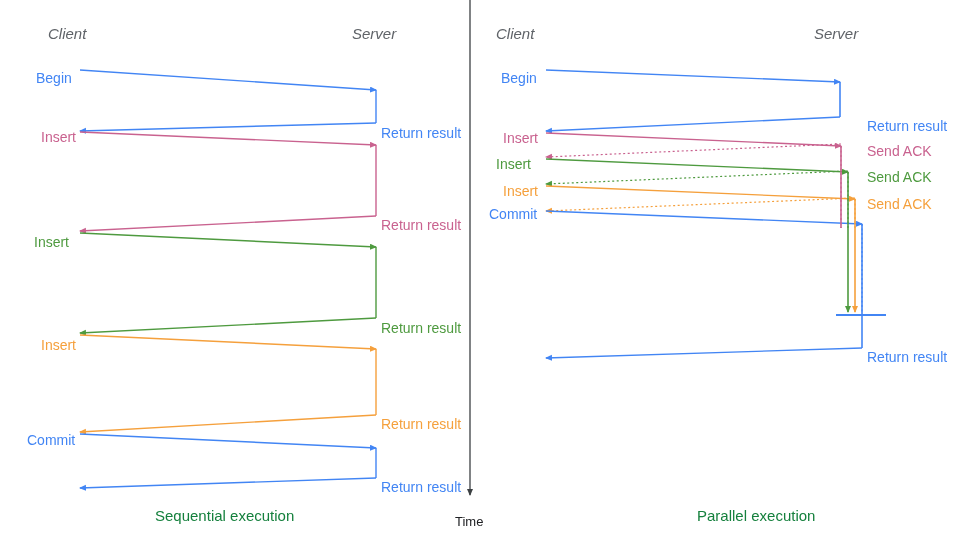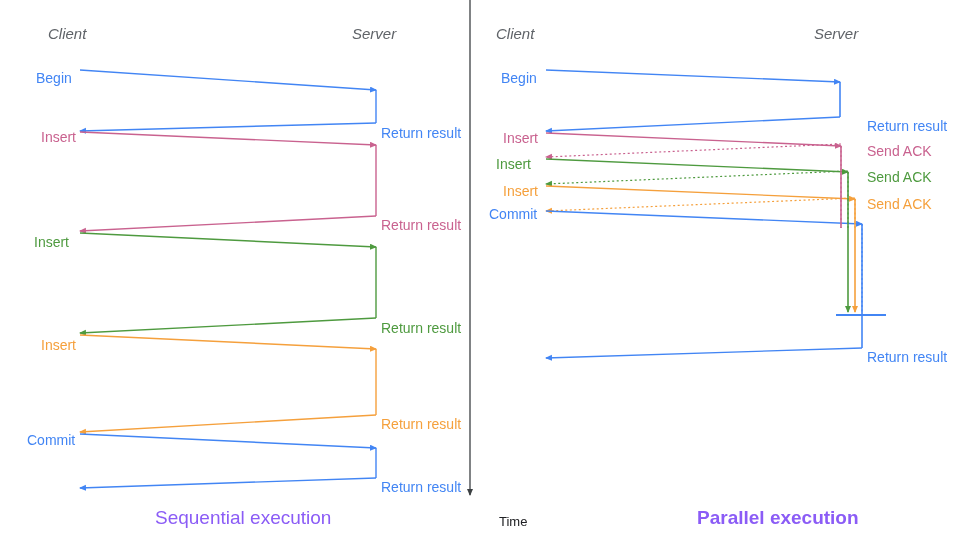--- a/index.html
+++ b/index.html
@@ -28,27 +28,26 @@
     font-size: 14px;
     white-space: nowrap;
     line-height: 1;
   }
   .lbl.hdr {
     font-style: italic;
     font-size: 15px;
     color: #5f6368;
   }
   .lbl.caption {
-    font-size: 19px;
-    color: #8b5cf6;
+    font-size: 15px;
+    color: #15803d;
   }
   .lbl.timelbl {
     font-size: 13px;
     color: #202124;
-    margin-left: 44px;
   }
 </style>
 </head>
 <body>
 
 <div id="canvas">
 
   <svg class="layer" id="draw" viewBox="0 0 960 540" xmlns="http://www.w3.org/2000/svg">
       <defs>
         <marker id="mk-e-4285f4" markerWidth="7" markerHeight="7" refX="6" refY="3" orient="auto" markerUnits="userSpaceOnUse">
@@ -124,17 +123,17 @@
       <div class="lbl" style="left: 501px; top: 71px; color: rgb(66, 133, 244);">Begin</div>
       <div class="lbl" style="left: 503px; top: 131px; color: rgb(201, 98, 143);">Insert</div>
       <div class="lbl" style="left: 496px; top: 157px; color: rgb(78, 154, 63);">Insert</div>
       <div class="lbl" style="left: 503px; top: 184px; color: rgb(245, 160, 60);">Insert</div>
       <div class="lbl" style="left: 489px; top: 207px; color: rgb(66, 133, 244);">Commit</div>
       <div class="lbl" style="left: 867px; top: 119px; color: rgb(66, 133, 244);">Return result</div>
       <div class="lbl" style="left: 867px; top: 144px; color: rgb(201, 98, 143);">Send ACK</div>
       <div class="lbl" style="left: 867px; top: 170px; color: rgb(78, 154, 63);">Send ACK</div>
       <div class="lbl" style="left: 867px; top: 197px; color: rgb(245, 160, 60);">Send ACK</div>
       <div class="lbl" style="left: 867px; top: 350px; color: rgb(66, 133, 244);">Return result</div>
-      <div class="lbl caption" style="left: 697px; top: 508px; font-weight: bold;">Parallel execution</div>
+      <div class="lbl caption" style="left: 697px; top: 508px;">Parallel execution</div>
       <div class="lbl timelbl" style="left: 455px; top: 515px;">Time</div>
     </div>
 
 </div>
 
 </body></html>

